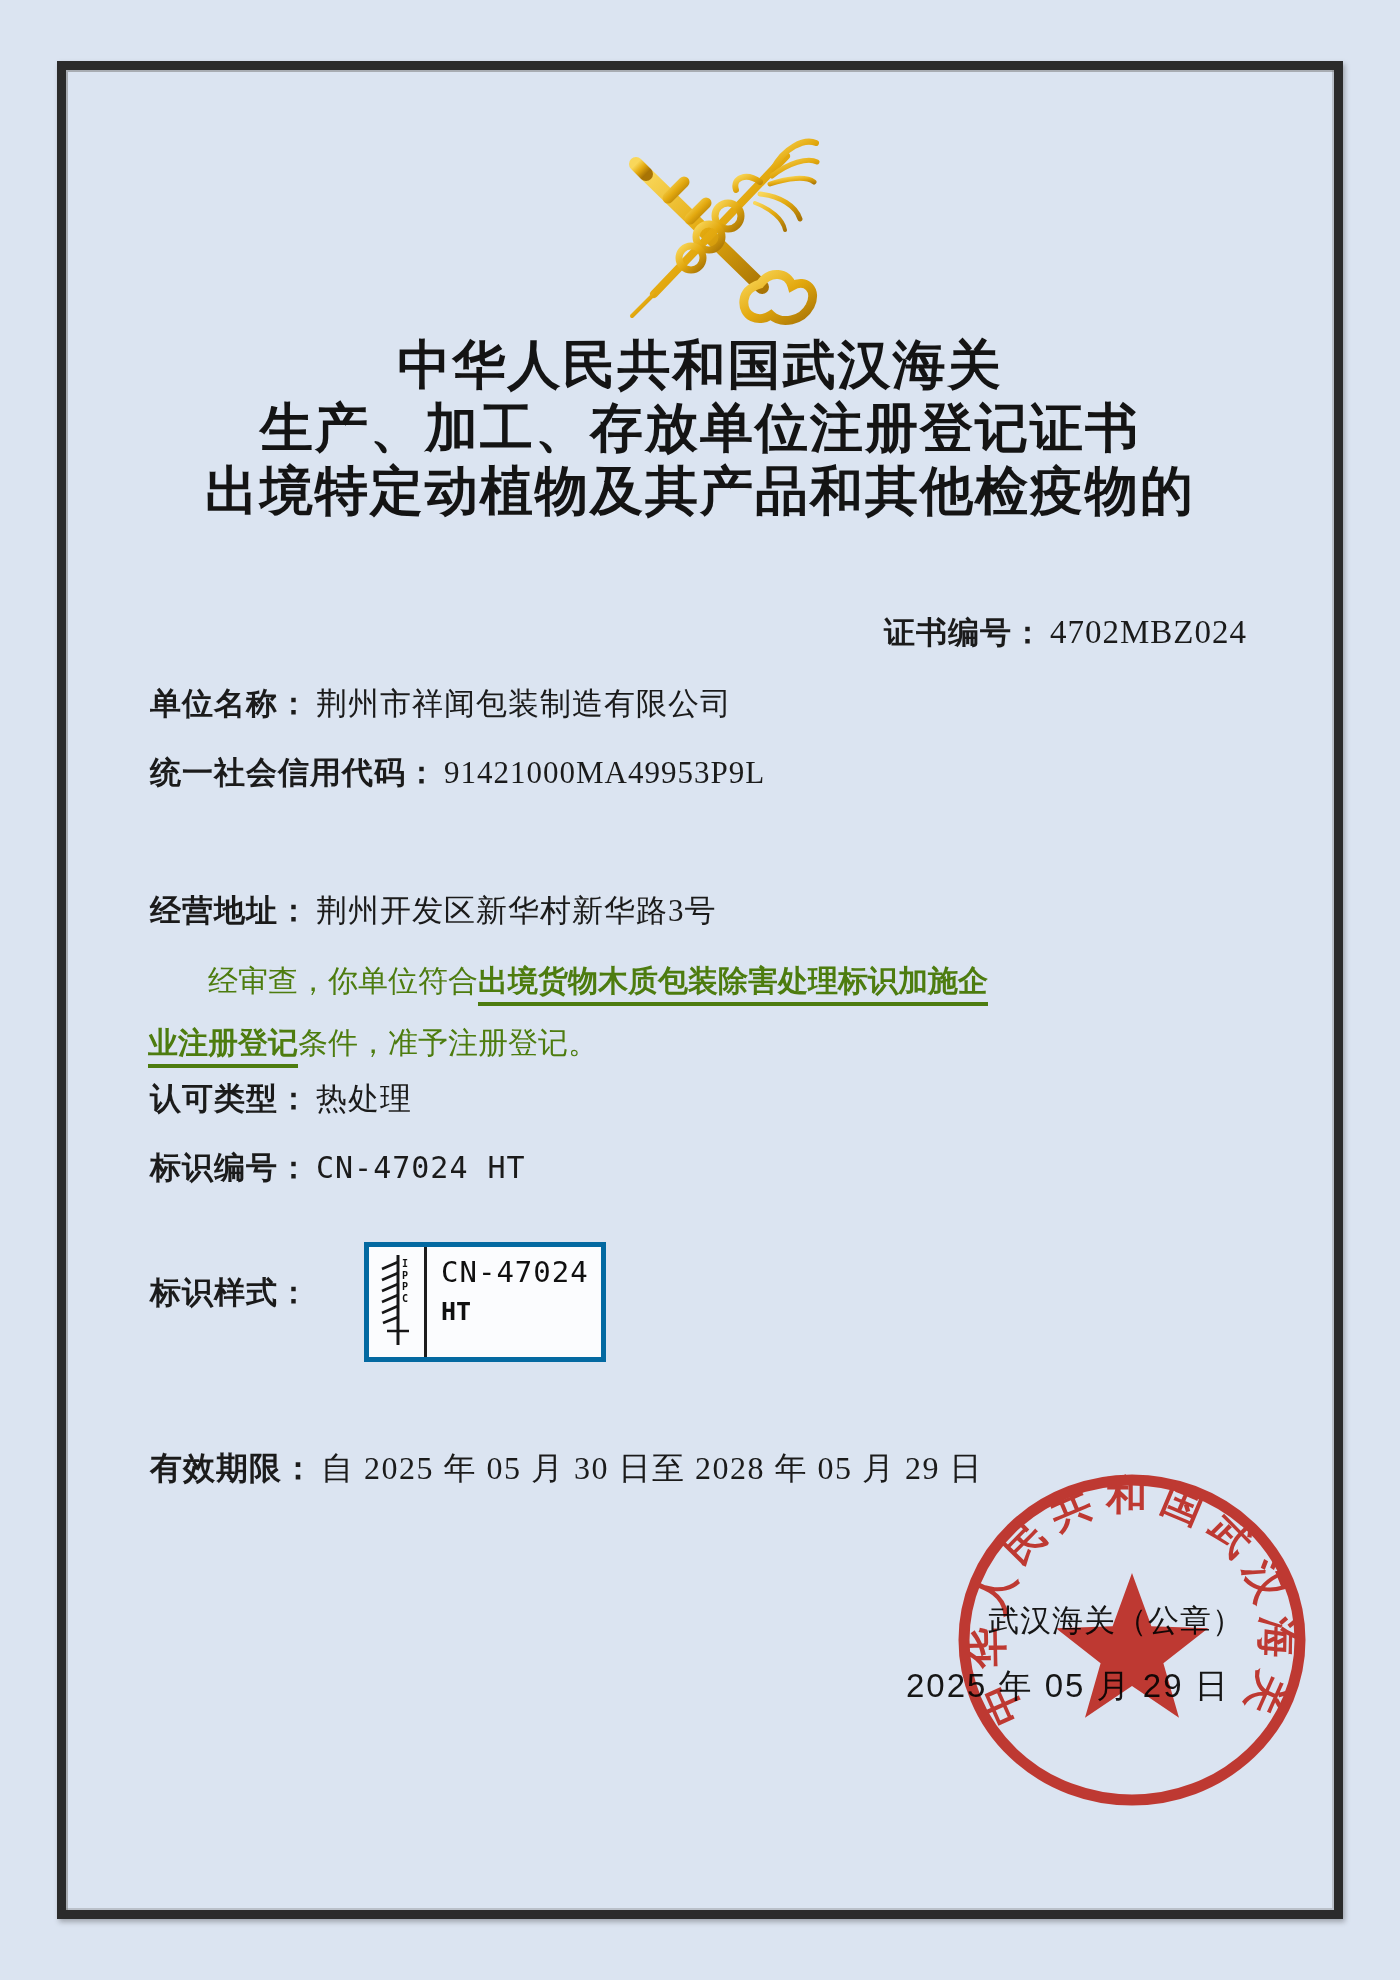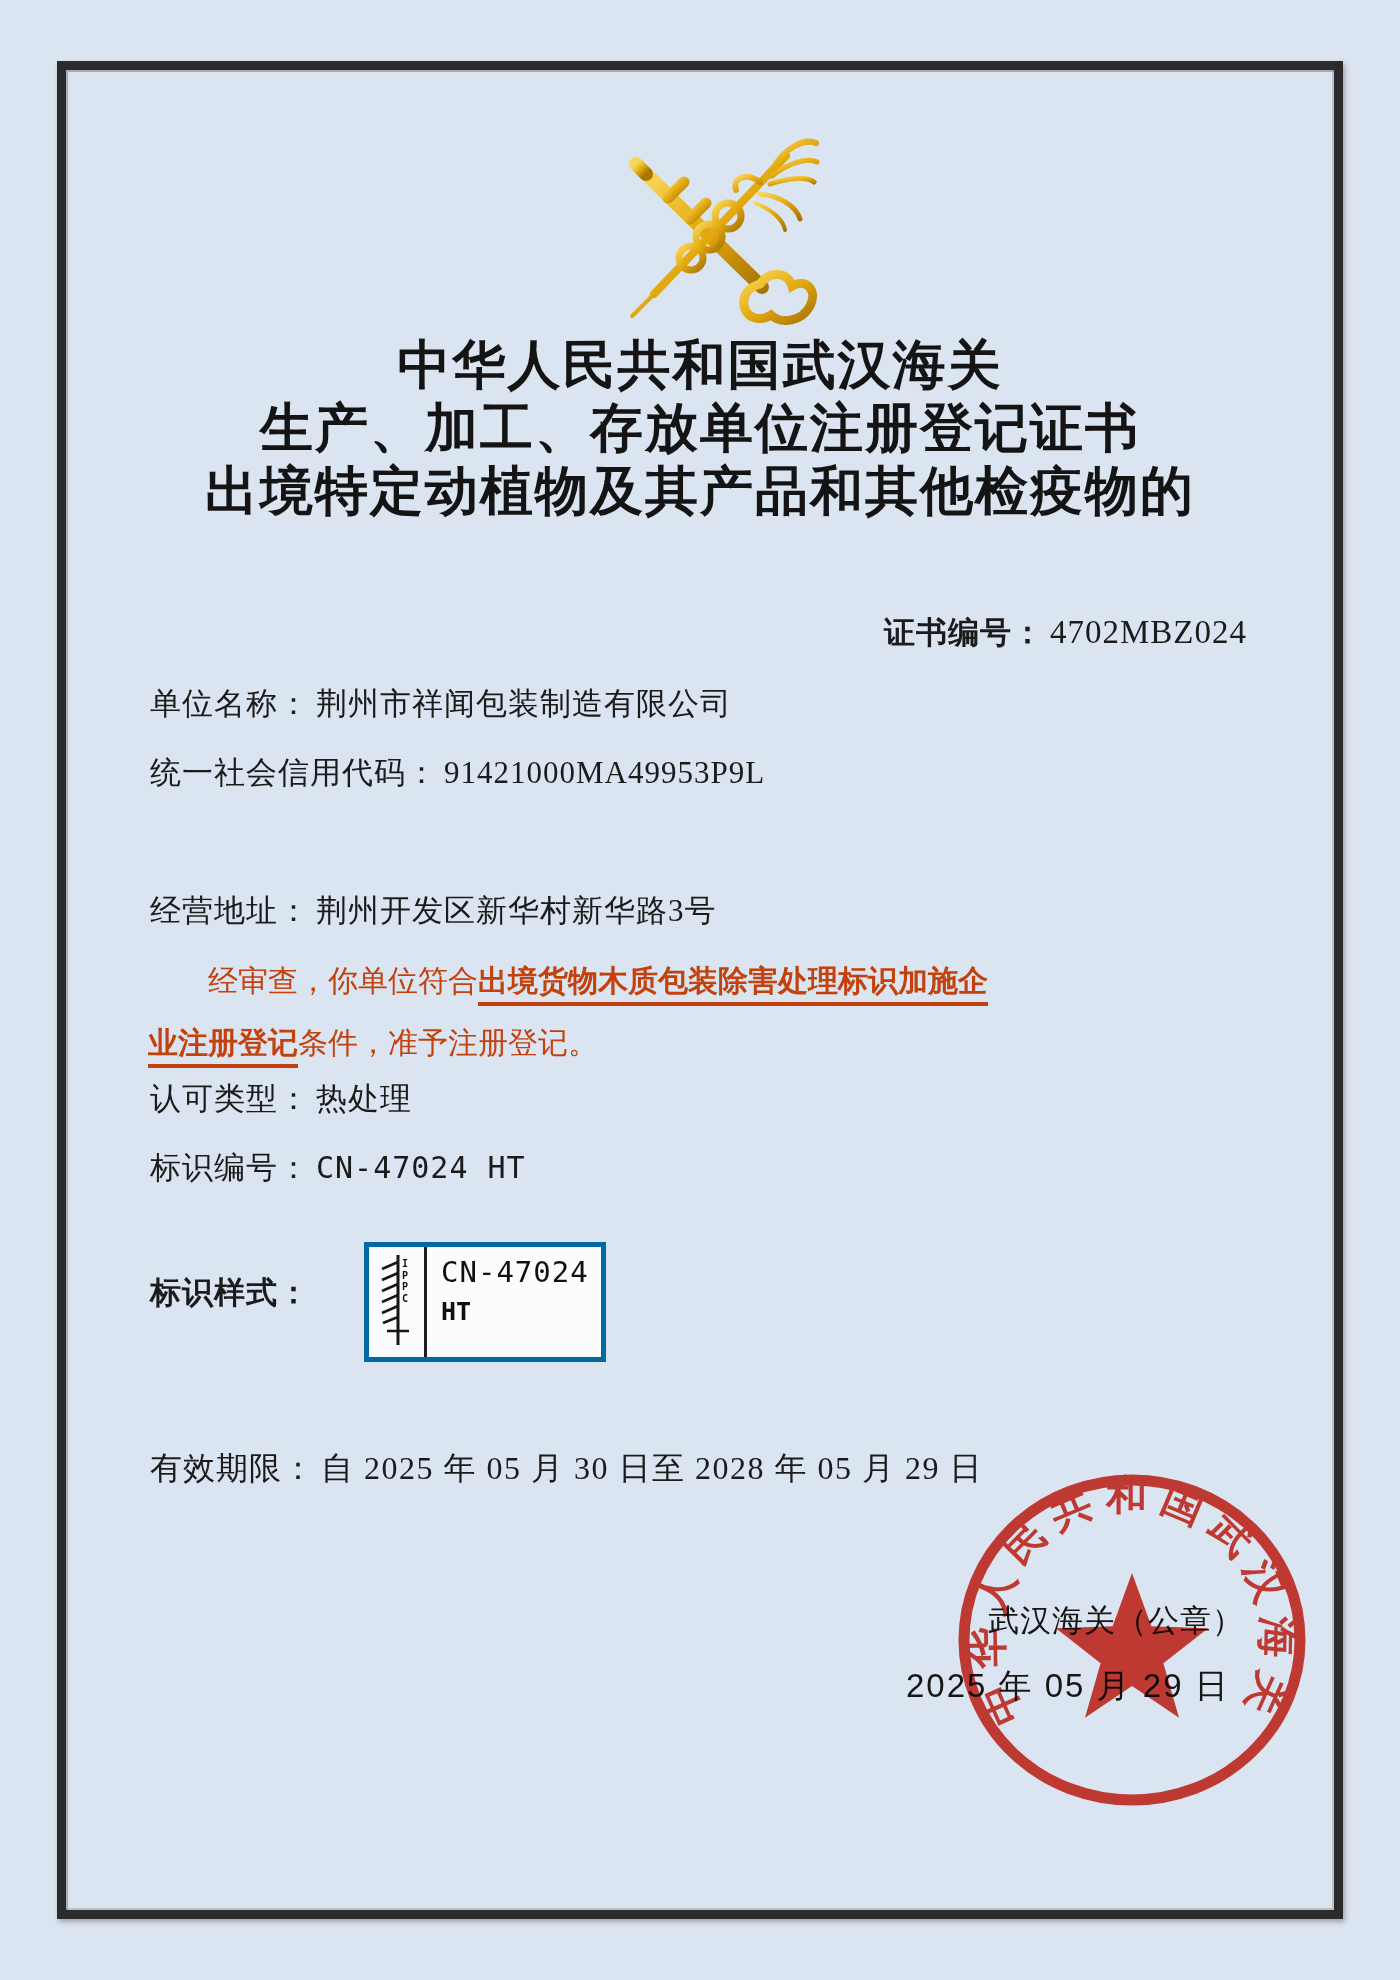--- a/index.html
+++ b/index.html
@@ -19,36 +19,36 @@
     position:absolute; left:70px; top:334px; width:1260px; text-align:center;
     font-family:"Liberation Serif", serif; font-weight:bold; color:#141414;
     font-size:53px; line-height:63px; letter-spacing:2px;
   }
 
   .cert-no { position:absolute; left:884px; top:612px; font-size:31px; white-space:nowrap; }
   .cert-no .lbl { font-weight:bold; letter-spacing:1px; }
   .cert-no .val { font-family:"Liberation Serif", serif; font-size:33px; letter-spacing:1px; margin-left:6px; }
 
   .row { position:absolute; left:150px; font-size:31px; white-space:nowrap; }
-  .row .lbl { font-weight:normal; letter-spacing:1px; }
+  .row .lbl { font-weight:bold; letter-spacing:1px; }
   .row .val { font-family:"Liberation Serif", serif; letter-spacing:1px; margin-left:6px; }
   .row-unit   { top:683px; }
   .row-credit { top:752px; }
   .row-addr1  { top:822px; }
   .row-addr2  { top:890px; }
   .row-acc    { top:1078px; }
   .row-marknum{ top:1147px; }
   .row-marknum .val { font-family:"DejaVu Sans Mono", monospace; font-size:30px; }
   .row-validity{ top:1447px; font-size:32px; }
   .row-validity .val { letter-spacing:1.5px;text-align:center; }
 
   .paragraph {
     position:absolute; left:148px; top:950px; width:852px;
     font-family:"Liberation Serif", serif; font-size:30px; line-height:62px;
-    text-indent:60px; color:#c2410c;
+    text-indent:60px; color:#4d7c0f;
   }
   .paragraph .em {
     font-family:"Liberation Sans", sans-serif; font-weight:bold;
     text-decoration:underline; text-decoration-thickness:3.5px; text-underline-offset:11px;
   }
 
   .markstyle-label { position:absolute; left:150px; top:1272px; font-size:31px; font-weight:bold; letter-spacing:1px; }
   .mark-box {
     position:absolute; left:364px; top:1242px; width:232px; height:110px;
     background:#fbfcfe; border:5px solid #0369a1; display:flex;

